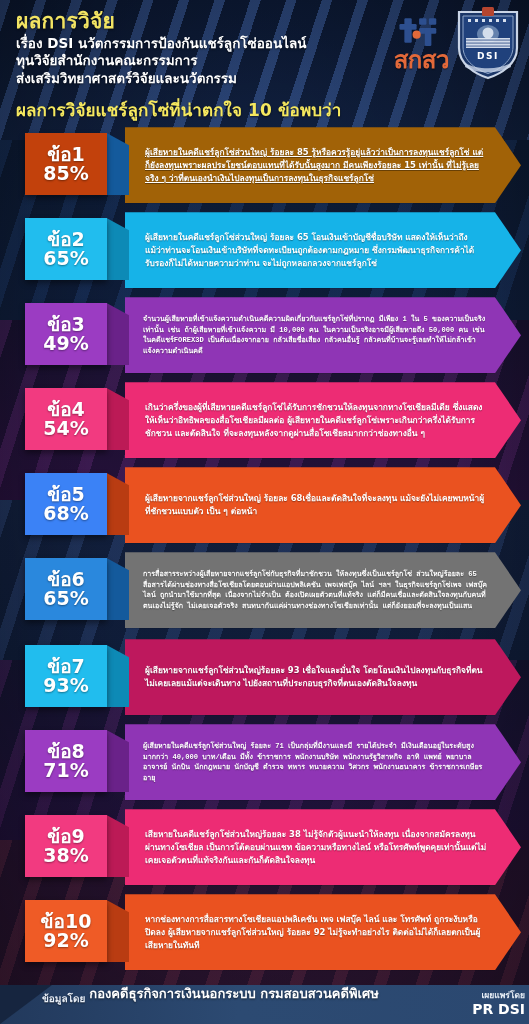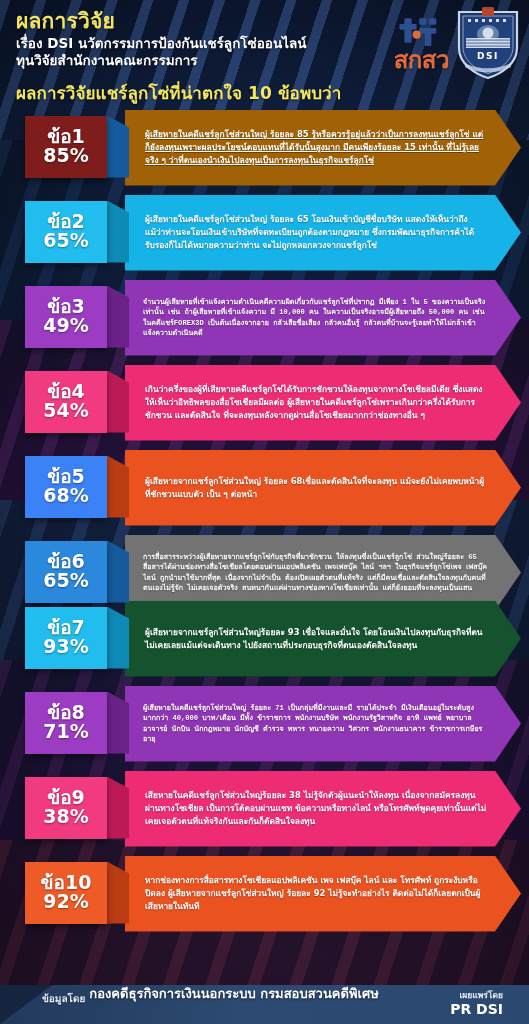--- a/index.html
+++ b/index.html
@@ -55,21 +55,21 @@
   #logos{ position:absolute; right:8px; top:6px; display:flex; align-items:center; gap:6px; }
   .logo-tsri{ display:flex; flex-direction:column; align-items:flex-end; width:84px; }
   .tsri-mark{ width:50px; height:36px; display:block; }
   .tsri-word{ font-size:24px; font-weight:700; color:#e2693a; line-height:.95;
               letter-spacing:-.5px; margin-top:-2px; text-shadow:0 1px 1px rgba(0,0,0,.5); }
   .logo-dsi{ width:66px; height:74px; display:block; }
 
   
   #rows{ position:relative; padding:0 0 0 0; }
   .row{ position:relative; height:85px; }
-  .row.r6{ height:66px; }
+  .row.r6{ height:87px; }
 
   .label{
     position:absolute; left:25px; top:6px; width:82px; height:62px;
     display:flex; flex-direction:column; align-items:center; justify-content:center;
     box-shadow:0 3px 6px rgba(0,0,0,.45);
     z-index:3;
   }
   .label .n{ font-size:19px; font-weight:700; line-height:1.02; text-shadow:0 1px 2px rgba(0,0,0,.4); }
   .label .p{ font-size:19px; font-weight:700; line-height:1.05; text-shadow:0 1px 2px rgba(0,0,0,.4); }
 
@@ -98,21 +98,21 @@
     background:linear-gradient(90deg,#22395c 0%, #2c4a72 45%, #2b4870 100%);
   }
   #footer .corner{
     position:absolute; left:0; top:0; width:70px; height:39px;
     background:#16253f; clip-path:polygon(0 0, 52px 0, 0 100%);
   }
   .f-pre{ font-size:10px; font-weight:700; color:#e8eef7; margin-left:42px;
           align-self:flex-start; margin-top:6px; text-shadow:0 1px 1px rgba(0,0,0,.5); }
   .f-main{ font-size:13px; font-weight:700; color:#ffffff; margin-left:4px;
            align-self:flex-end; margin-bottom:20px; text-shadow:0 1px 2px rgba(0,0,0,.55); }
-  .f-right{ position:absolute; right:26px; top:5px; text-align:right; line-height:1.25; }
+  .f-right{ position:absolute; right:4px; top:5px; text-align:right; line-height:1.25; }
   .f-right .a{ font-size:8.5px; font-weight:700; color:#eaf0f8; }
   .f-right .b{ font-size:14px; font-weight:700; color:#ffffff; }
 </style>
 </head>
 <body>
 
 <div id="bg">
   <div class="band b1"></div>
   <div class="band b2"></div>
   <div class="band b3"></div>
@@ -121,20 +121,21 @@
   <div class="band b6"></div>
   <div class="band b7"></div>
   <div class="vig"></div>
 </div>
 
 <div id="header">
   <div class="h-title">ผลการวิจัย</div>
   <div class="h-sub">
     <div>เรื่อง DSI นวัตกรรมการป้องกันแชร์ลูกโซ่ออนไลน์</div>
     <div>ทุนวิจัยสำนักงานคณะกรรมการ</div>
+    <div>ส่งเสริมวิทยาศาสตร์วิจัยและนวัตกรรม</div>
   </div>
   <div class="h-banner">ผลการวิจัยแชร์ลูกโซ่ที่น่าตกใจ 10 ข้อพบว่า</div>
 
   <div id="logos">
     <div class="logo-tsri">
       <svg class="tsri-mark" viewBox="0 0 60 44">
         <rect x="6" y="4" width="9" height="30" rx="1.5" fill="#2d4f8f"></rect>
         <rect x="0" y="11" width="21" height="7" rx="1.5" fill="#2d4f8f"></rect>
         <rect x="24" y="4" width="9" height="8" rx="1.5" fill="#2d4f8f"></rect>
         <rect x="36" y="4" width="9" height="8" rx="1.5" fill="#2d4f8f"></rect>
@@ -166,21 +167,21 @@
       <rect x="11" y="39.4" width="44" height="1.4" fill="#20417c" opacity=".55"></rect>
       <text x="33" y="53" text-anchor="middle" fill="#ffffff" font-family="DejaVu Sans, sans-serif" font-size="9" font-weight="bold" letter-spacing="1.6">DSI</text>
       <path d="M10 57 C22 64 44 64 56 57 L56 61 C44 68 22 68 10 61 Z" fill="#cbd6e8" opacity=".8"></path>
     </svg>
   </div>
 </div>
 
 <div id="rows">
 
   <div class="row">
-    <div class="label" style="background: #7f1d1d; align-items: center;">
+    <div class="label" style="background: #c2410c; align-items: center;">
       <span class="n">ข้อ1</span>
       <span class="p">85%</span>
     </div>
     <div class="fold" style="background: rgb(20, 90, 156);"></div>
     <div class="arrow" style="background: #a16207; text-decoration: underline;">
       <div class="txt">ผู้เสียหายในคดีแชร์ลูกโซ่ส่วนใหญ่ ร้อยละ 85 รู้หรือควรรู้อยู่แล้วว่าเป็นการลงทุนแชร์ลูกโซ่ แต่ก็ยังลงทุนเพราะผลประโยชน์ตอบแทนที่ได้รับนั้นสูงมาก มีคนเพียงร้อยละ 15 เท่านั้น ที่ไม่รู้เลยจริง ๆ ว่าที่ตนเองนำเงินไปลงทุนเป็นการลงทุนในธุรกิจแชร์ลูกโซ่</div>
     </div>
   </div>
 
   <div class="row">
@@ -237,21 +238,21 @@
       <div class="txt">การสื่อสารระหว่างผู้เสียหายจากแชร์ลูกโซ่กับธุรกิจที่มาชักชวน ให้ลงทุนซึ่งเป็นแชร์ลูกโซ่ ส่วนใหญ่ร้อยละ 65 สื่อสารได้ผ่านช่องทางสื่อโซเชียลโดยตอบผ่านแอปพลิเคชัน เพจเฟสบุ๊ค ไลน์ ฯลฯ ในธุรกิจแชร์ลูกโซ่เพจ เฟสบุ๊ค ไลน์ ถูกนำมาใช้มากที่สุด เนื่องจากไม่จำเป็น ต้องเปิดเผยตัวตนที่แท้จริง แต่ก็มีคนเชื่อและตัดสินใจลงทุนกับคนที่ตนเองไม่รู้จัก ไม่เคยเจอตัวจริง สนทนากันแค่ผ่านทางช่องทางโซเชียลเท่านั้น แต่ก็ยังยอมที่จะลงทุนเป็นแสน</div>
     </div>
   </div>
 
   <div class="row">
     <div class="label" style="background: rgb(33, 189, 238);">
       <span class="n">ข้อ7</span>
       <span class="p">93%</span>
     </div>
     <div class="fold" style="background: rgb(13, 138, 182);"></div>
-    <div class="arrow" style="background: #14532d; justify-content: center;">
+    <div class="arrow" style="background: #be185d; justify-content: center;">
       <div class="txt">ผู้เสียหายจากแชร์ลูกโซ่ส่วนใหญ่ร้อยละ 93 เชื่อใจและมั่นใจ โดยโอนเงินไปลงทุนกับธุรกิจที่ตนไม่เคยเลยแม้แต่จะเดินทาง ไปยังสถานที่ประกอบธุรกิจที่ตนเองตัดสินใจลงทุน</div>
     </div>
   </div>
 
   <div class="row">
     <div class="label" style="background: rgb(155, 60, 194);">
       <span class="n">ข้อ8</span>
       <span class="p">71%</span>
     </div>
     <div class="fold" style="background: rgb(106, 34, 137);"></div>

